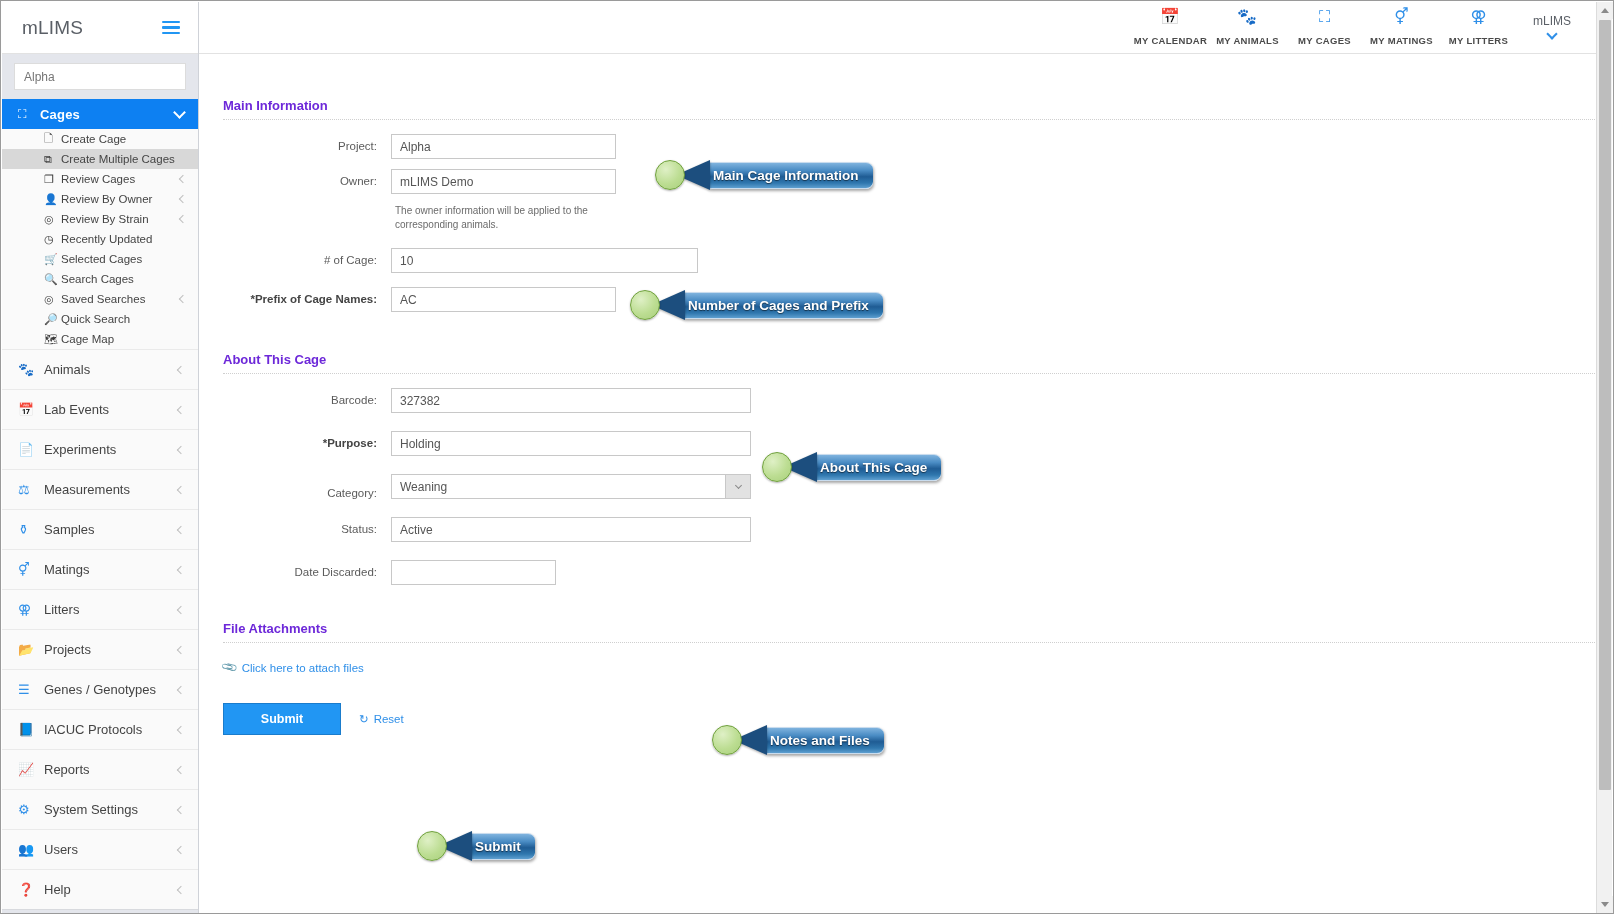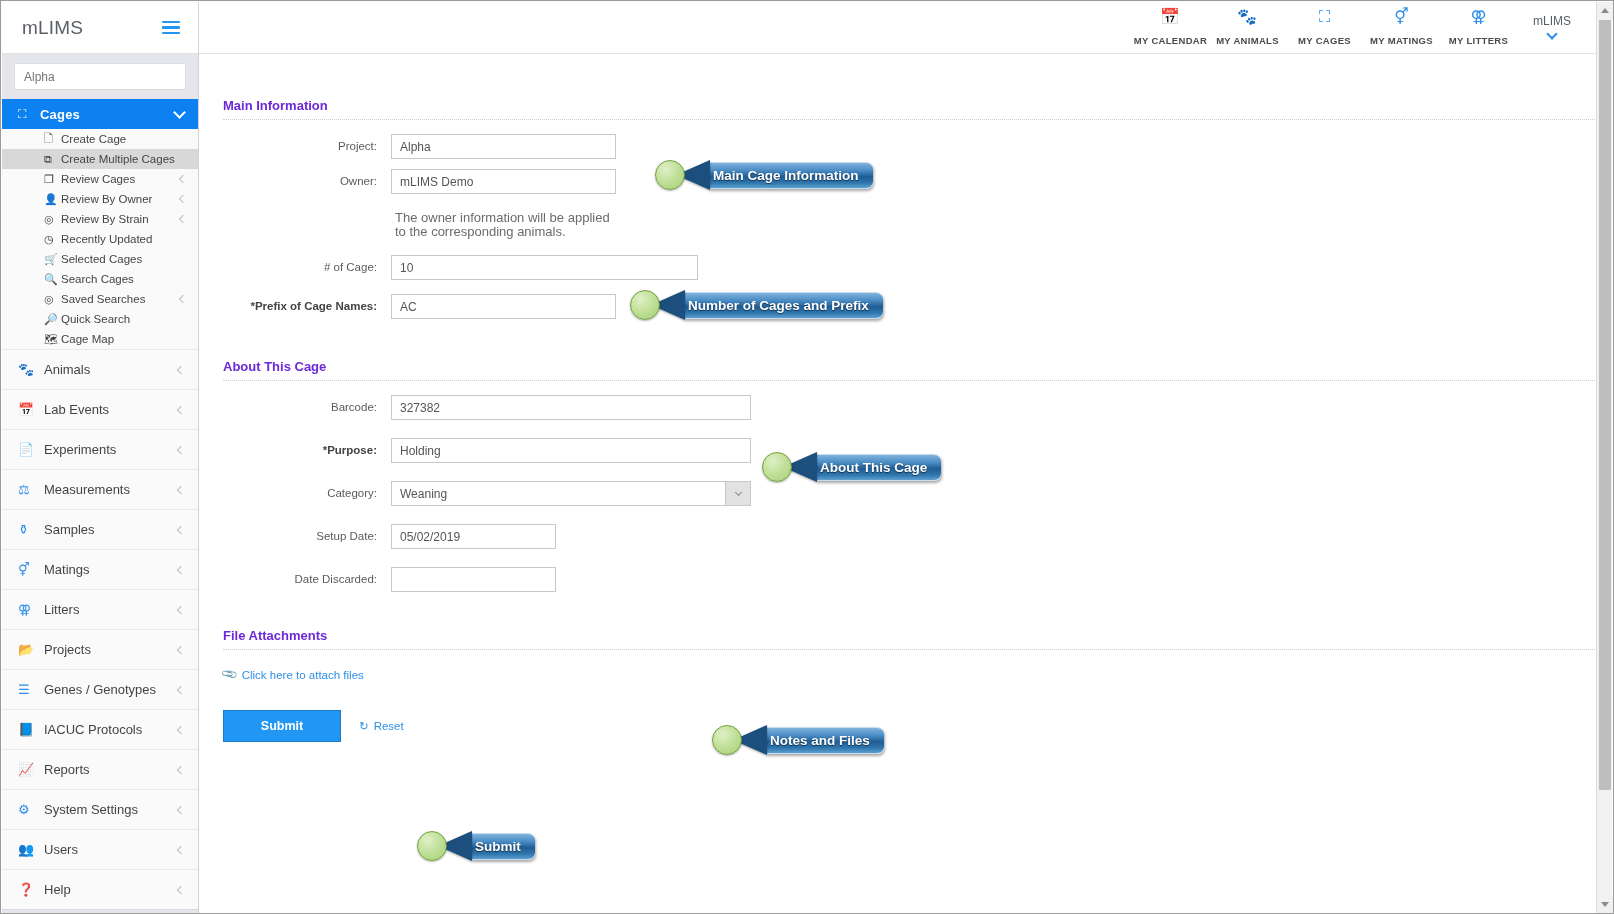--- a/index.html
+++ b/index.html
@@ -152,22 +152,22 @@
   .field {
     height: 25px; border: 1px solid #c8c8c8; background: #fff;
     font-size: 12px; color: #555; padding: 0 8px;
     font-family: "Liberation Sans", sans-serif; outline: none;
   }
   .field.w225 { width: 225px; }
   .field.w307 { width: 307px; }
   .field.w360 { width: 360px; }
   .field.w165 { width: 165px; }
   .helper {
-    font-size: 13px; color: #6b6b6b; line-height: 14px;
-    width: 230px; margin-top: 17px; padding-left: 4px;
+    font-size: 10px; color: #6b6b6b; line-height: 14px;
+    width: 230px; margin-top: 10px; padding-left: 4px;
   }
   .select-wrap { display: flex; width: 360px; }
   .select-wrap .field { flex: 1; border-right: none; }
   .select-btn {
     width: 26px; height: 25px; background: #e2e2e2;
     border: 1px solid #c8c8c8; display: flex; align-items: center; justify-content: center;
     cursor: pointer;
   }
   .select-btn i {
     width: 5px; height: 5px; border-right: 1.4px solid #8a8a8a;
@@ -470,35 +470,35 @@
         <div class="form-row" style="margin-bottom:18px;">
           <div class="form-label">Barcode:</div>
           <input class="field w360" type="text" value="327382" style="">
         </div>
 
         <div class="form-row" style="margin-bottom:18px;">
           <div class="form-label req">*Purpose:</div>
           <input class="field w360" type="text" value="Holding" style="">
         </div>
 
-        <div class="form-row" style="margin-bottom:18px;">
+        <div class="form-row" style="margin-bottom:18px;align-items:flex-end;">
           <div class="form-label">Category:</div>
           <div class="select-wrap">
             <input class="field" type="text" value="Weaning" style="">
             <div class="select-btn">
                 <i></i>
               </div>
           </div>
         </div>
 
-
         <div class="form-row" style="margin-bottom:18px;">
-          <div class="form-label">Setup Date:</div>
-          <input class="field w165" type="text" value="05/02/2019" style="">
-        </div>
+          <div class="form-label">Status:</div>
+          <input class="field w360" type="text" value="Active" style="">
+        </div>
+
 
         <div class="form-row" style="margin-bottom:18px;">
           <div class="form-label">Date Discarded:</div>
           <input class="field w165" type="text" value="" style="">
         </div>
 
       </div>
 
       <div class="section" style="margin-top:36px;">
         <div class="section-title">File Attachments</div>

